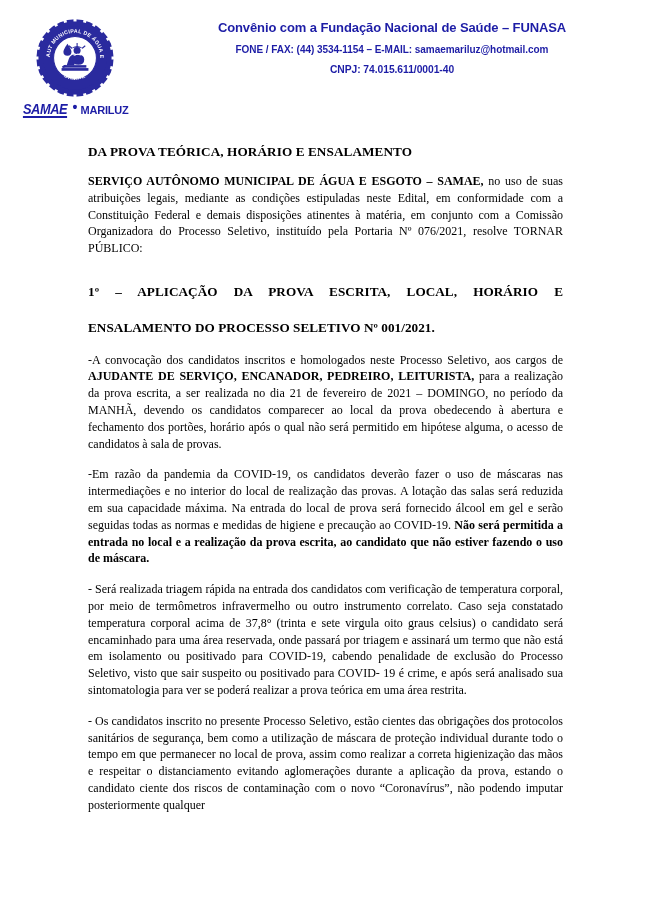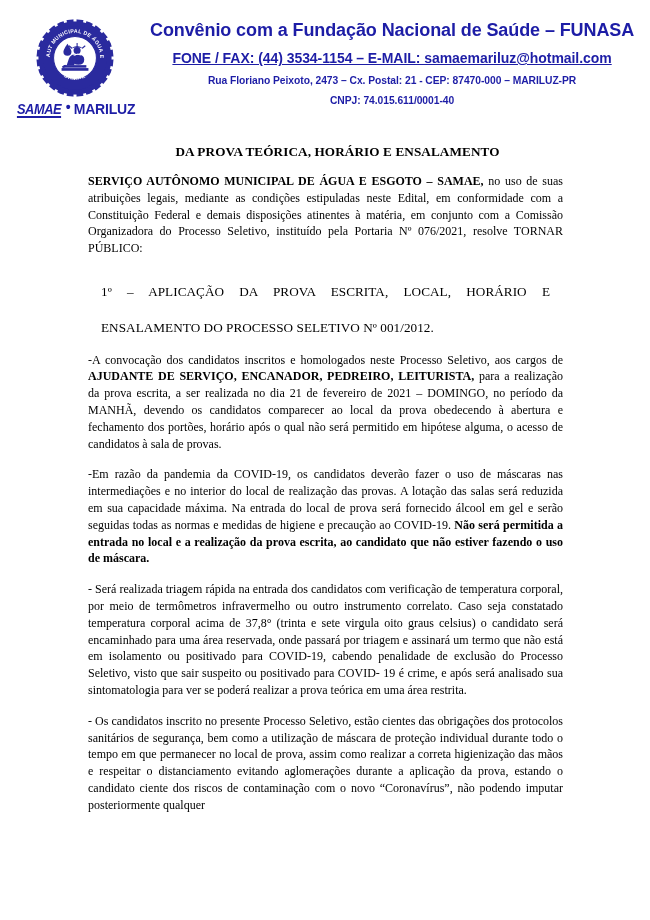--- a/index.html
+++ b/index.html
@@ -63,21 +63,21 @@
     font-family: "Liberation Sans", "DejaVu Sans", sans-serif;
     font-weight: bold;
     font-size: 14px;
     color: #1d1da6;
     position: relative;
     top: -2px;
   }
   .wm-mariluz {
     font-family: "Liberation Sans", "DejaVu Sans", sans-serif;
     font-weight: bold;
-    font-size: 14px;
+    font-size: 11px;
     color: #1d1da6;
     letter-spacing: -0.2px;
   }
 
   .header-text {
     flex: 1 1 auto;
     padding-right: 16px;
     text-align: center;
     font-family: "Liberation Sans", "DejaVu Sans", sans-serif;
     color: #1d1da6;
@@ -85,33 +85,32 @@
   .hdr-line1 {
     font-size: 13.2px;
     font-weight: bold;
     text-decoration: underline;
     text-underline-offset: 2px;
     letter-spacing: -0.15px;
     margin-top: 12px;
     white-space: nowrap;
   }
   .hdr-line2 {
-    font-size: 18px;
+    font-size: 13px;
     font-weight: bold;
     margin-top: 6px;
     letter-spacing: -0.1px;
     white-space: nowrap;
   }
   .hdr-line3 {
-    font-size: 14px;
+    font-size: 10px;
     font-weight: bold;
     margin-top: 9px;
     letter-spacing: -0.05px;
     white-space: nowrap;
-    text-decoration: underline;
   }
   .hdr-line4 {
     font-size: 10.3px;
     font-weight: bold;
     margin-top: 9px;
     letter-spacing: -0.05px;
     white-space: nowrap;
   }
   .hdr-line5 {
     font-size: 10.3px;
@@ -128,45 +127,44 @@
     width: 650px;
   }
   .title-center {
     text-align: center;
     font-weight: bold;
     font-size: 13.2px;
     margin-top: 36px;
     letter-spacing: 0.1px;
   }
   .subtitle-left {
-    text-align: center;
+    text-align: left;
     font-weight: bold;
     font-size: 13.2px;
     margin-top: 16px;
     letter-spacing: 0.1px;
-    margin-left: 24px;
   }
   p.para {
     text-align: justify;
     font-size: 12px;
     line-height: 1.40;
     margin: 0;
     margin-top: 14px;
     text-justify: inter-word;
     hyphens: none;
   }
   p.para.tight { margin-top: 13px; }
   p.para b { font-weight: bold; }
 
   .sec-heading {
     text-align: justify;
-    font-weight: normal;
+    font-weight: bold;
     font-size: 13.2px;
     line-height: 1.38;
-    margin: 13px;
+    margin: 0;
     margin-top: 26px;
     letter-spacing: 0.05px;
   }
   .sec-heading > .lastline {
     display: block;
   }
   
   .sec-heading .spread {
     display: block;
     text-align: justify;
@@ -266,35 +264,34 @@
     <div class="logo-wordmark">
       <span class="wm-samae">SAMAE</span>
       <span class="wm-dot">•</span>
       <span class="wm-mariluz">MARILUZ</span>
     </div>
   </div>
 
   <div class="header-text">
     <div class="hdr-line2">Convênio com a Fundação Nacional de Saúde – FUNASA</div>
     <div class="hdr-line3">FONE / FAX: (44) 3534-1154 – E-MAIL: samaemariluz@hotmail.com</div>
-    <div class="hdr-line4">Rua Floriano Peixoto, 2473 – Cx. Postal: 21 - CEP: 87470-000 – MARILUZ-PR</div>
     <div class="hdr-line5">CNPJ: 74.015.611/0001-40</div>
   </div>
 </div>
 
 <div class="doc-body">
 
 
   <div class="subtitle-left">DA PROVA TEÓRICA, HORÁRIO  E ENSALAMENTO</div>
 
   <p class="para tight"><b>SERVIÇO AUTÔNOMO MUNICIPAL DE ÁGUA E ESGOTO – SAMAE,</b><span> no uso de suas atribuições legais, mediante as condições estipuladas neste Edital, em conformidade com a Constituição Federal e demais disposições atinentes à matéria, em conjunto com a Comissão Organizadora do Processo Seletivo, instituído pela Portaria Nº 076/2021, resolve TORNAR PÚBLICO:</span></p>
 
   <div class="sec-heading">
     <span class="spread">1º – APLICAÇÃO DA PROVA ESCRITA, LOCAL, HORÁRIO E</span>
-    <span class="lastline">ENSALAMENTO DO PROCESSO SELETIVO Nº 001/2012.</span>
+    <span class="lastline">ENSALAMENTO DO PROCESSO SELETIVO Nº 001/2021.</span>
   </div>
 
   <p class="para"><span>-A convocação dos candidatos inscritos e homologados neste Processo Seletivo, aos cargos de </span><b>AJUDANTE DE SERVIÇO, ENCANADOR, PEDREIRO, LEITURISTA,</b><span> para a realização da prova escrita, a ser realizada no dia 21 de fevereiro de 2021 – DOMINGO, no período da MANHÃ, devendo os candidatos comparecer ao local da prova obedecendo à abertura e fechamento dos portões, horário após o qual não será permitido em hipótese alguma, o acesso de candidatos à sala de provas.</span></p>
 
 
   <p class="para"><span>-Em razão da pandemia da COVID-19, os candidatos deverão fazer o uso de máscaras nas intermediações e no interior do local de realização das provas. A lotação das salas será reduzida em sua capacidade máxima. Na entrada do local de prova será fornecido álcool em gel e serão seguidas todas as normas e medidas de higiene e precaução ao COVID-19. </span><b>Não será permitida a entrada no local e a realização da prova escrita, ao candidato que não estiver fazendo o uso de máscara.</b><span></span></p>
 
   <p class="para"><span>- Será realizada triagem rápida na entrada dos candidatos com verificação de temperatura corporal, por meio de termômetros infravermelho ou outro instrumento correlato. Caso seja constatado temperatura corporal acima de 37,8° (trinta e sete virgula oito graus celsius) o candidato será encaminhado para uma área reservada, onde passará por triagem e assinará um termo que não está em isolamento ou positivado para COVID-19, cabendo penalidade de exclusão do Processo Seletivo, visto que sair suspeito ou positivado para COVID- 19 é crime, e após será analisado sua sintomatologia para ver se poderá realizar a prova teórica em uma área restrita.</span><b></b><span></span></p>
 
   <p class="para"><span> - Os candidatos inscrito no presente Processo Seletivo, estão cientes das obrigações dos protocolos sanitários de segurança, bem como a utilização de máscara de proteção individual durante todo o tempo em que permanecer no local de prova, assim como realizar a correta higienização das mãos e respeitar o distanciamento evitando aglomerações durante a aplicação da prova, estando o candidato ciente dos riscos de contaminação com o novo “Coronavírus”, não podendo imputar posteriormente qualquer</span><b></b><span></span></p>

